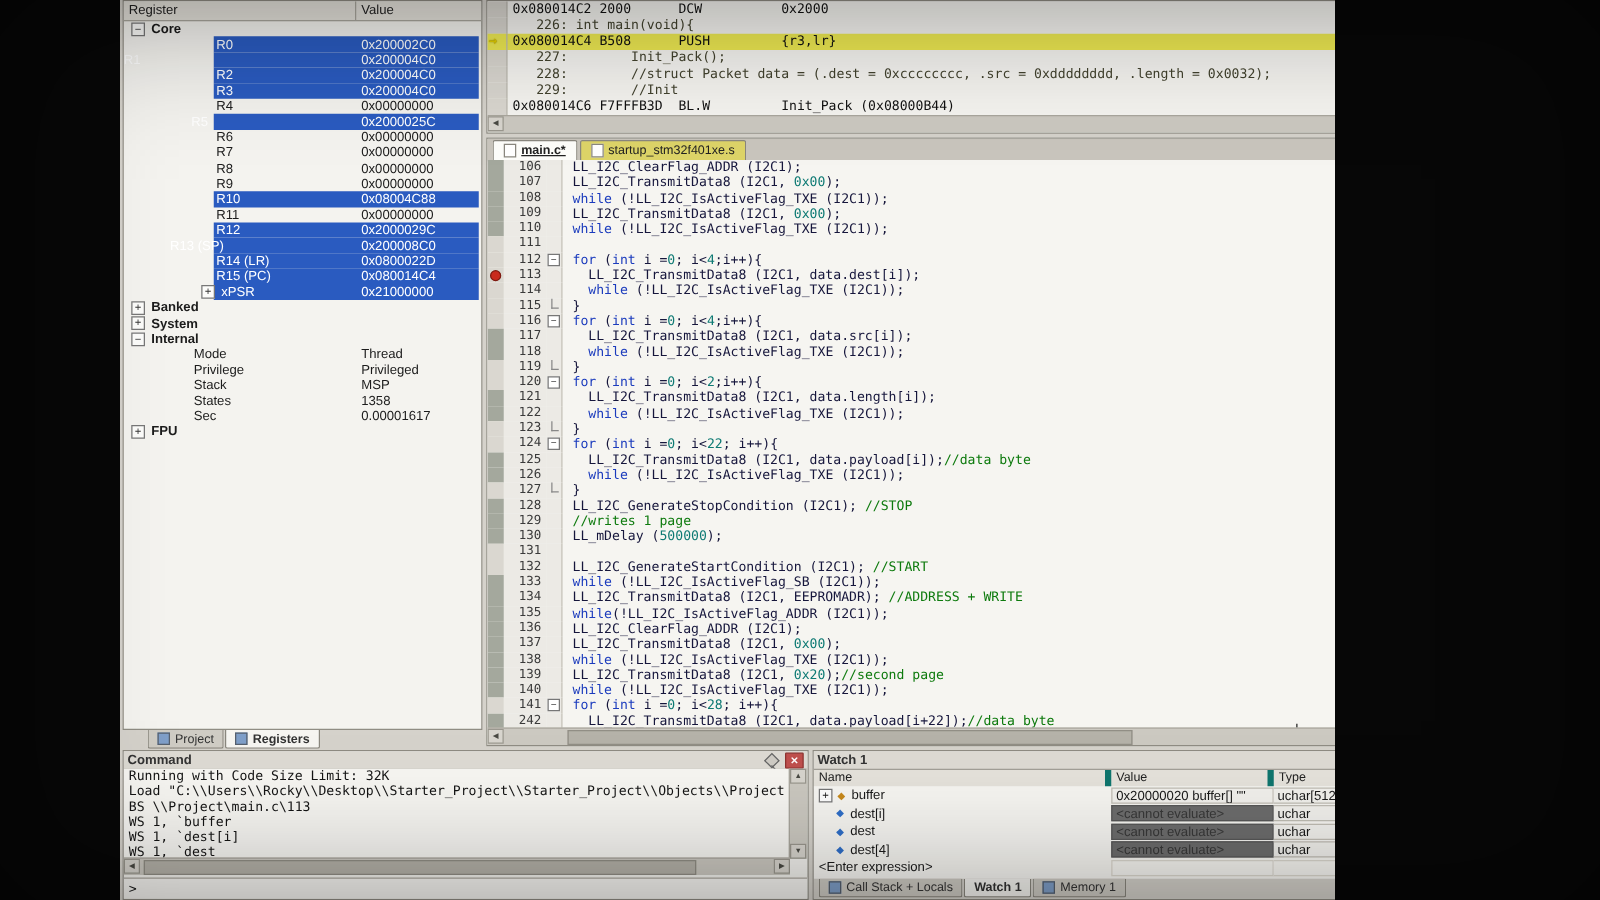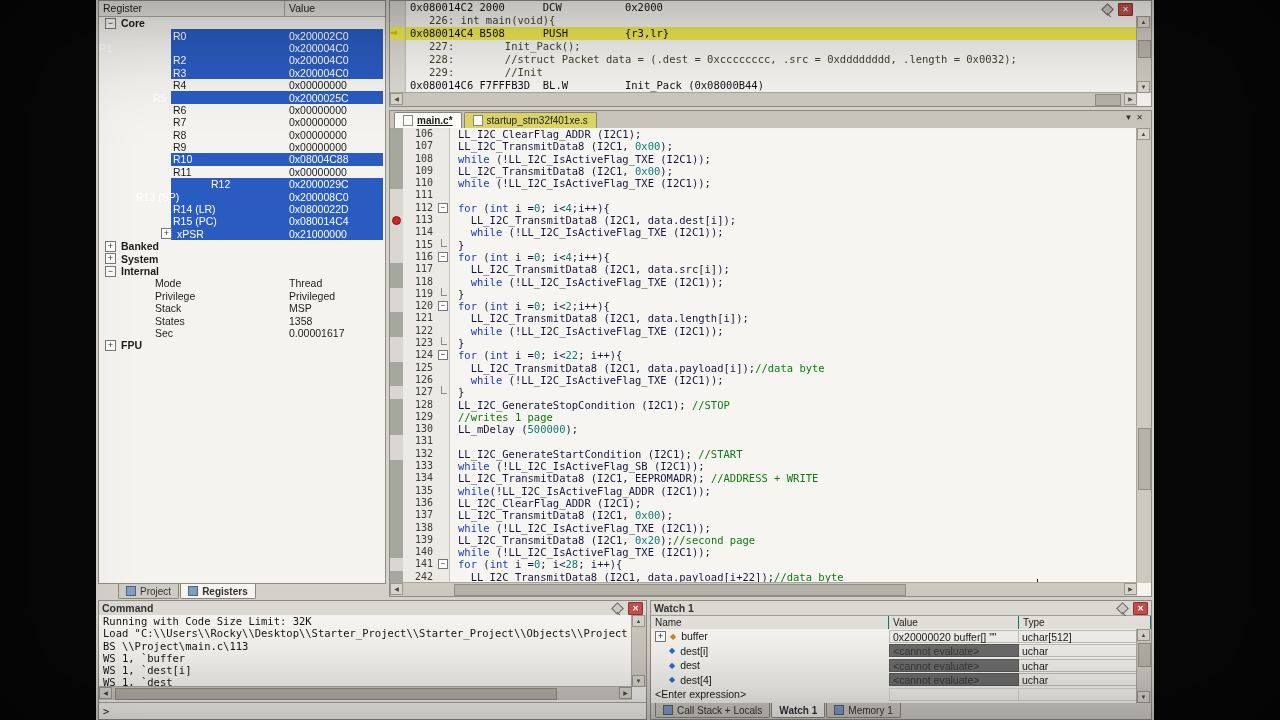--- a/index.html
+++ b/index.html
@@ -1,20 +1,20 @@
 <!DOCTYPE html>
 <html><head>
 <meta charset="utf-8">
 <style>
   html,body{margin:0;padding:0;background:#000;}
   .photo{position:relative;width:1280px;height:720px;background:#070707;overflow:hidden;
          font-family:"Liberation Sans",sans-serif;}
   .photo::after{content:"";position:absolute;inset:0;pointer-events:none;
          box-shadow:inset 0 0 120px rgba(0,0,0,.45);}
-  .screen{position:absolute;left:96px;top:0;width:1058px;height:720px;background:#d5d2cb;overflow:hidden;}
+  .screen{position:absolute;left:96px;top:0;width:972px;height:720px;background:#d5d2cb;overflow:hidden;}
   .panel{position:absolute;background:#f4f3ef;border:1px solid #8f8c83;box-sizing:border-box;overflow:hidden;}
 
   
   #registers-panel{left:2px;top:0;width:288px;height:584px;}
   .reg-header{display:flex;height:15px;background:#e6e3dc;border-bottom:1px solid #aaa79e;font-size:10.5px;color:#222;}
   .reg-header div{padding:1px 4px;box-sizing:border-box;}
   .reg-header .c1{width:186px;border-right:1px solid #aaa79e;}
   .reg-row{position:relative;display:flex;height:12.4px;font-size:10.5px;color:#1c1c1c;align-items:center;}
   .reg-row .hl{position:absolute;left:72px;right:2px;top:0;bottom:0;background:#2a5bc0;}
   .reg-row .rname{position:relative;width:186px;display:flex;align-items:center;box-sizing:border-box;}
@@ -77,21 +77,21 @@
   
   #command-panel{left:2px;top:600px;width:549px;height:120px;}
   .cmd-body{position:absolute;left:0;top:14px;right:14px;height:74px;background:#f8f7f3;}
   .cmd-line{font:10.5px "DejaVu Sans Mono",monospace;white-space:pre;height:12.3px;color:#141414;padding-left:4px;}
   .cmd-prompt{position:absolute;left:0;right:0;top:101px;height:19px;background:#f8f7f3;border-top:1px solid #aaa79e;
               font:10.5px "DejaVu Sans Mono",monospace;padding:2px 0 0 4px;color:#141414;}
 
   
   #watch-panel{left:554px;top:600px;width:502px;height:120px;}
   .w-header{display:flex;height:14px;background:#e6e3dc;border-bottom:1px solid #aaa79e;font-size:10px;color:#222;}
-  .w-header div{padding:1px 4px;border-right:1px solid #0f766e;box-sizing:border-box;}
+  .w-header div{padding:1px 4px;border-right:5px solid #0f766e;box-sizing:border-box;}
   .w-c1{width:238px;} .w-c2{width:130px;} .w-c3{flex:1;}
   .w-rows{position:absolute;left:0;top:28px;right:14px;bottom:16px;background:#f8f7f3;}
   .w-row{display:flex;height:14.5px;align-items:center;font-size:10.5px;color:#1a1a1a;}
   .w-name{width:238px;display:flex;align-items:center;padding-left:4px;box-sizing:border-box;}
   .w-exp{display:inline-flex;width:9px;height:9px;border:1px solid #777;background:#fff;font-size:9px;line-height:7px;
          justify-content:center;align-items:center;margin-right:4px;flex:none;}
   .w-ic{font-size:8px;margin:0 5px 0 14px;}
   .w-ic.first{margin-left:0;}
   .w-ic.var{color:#c98a1b;} .w-ic.expr{color:#2f6fc9;}
   .w-val{width:130px;height:13px;box-sizing:border-box;border:1px solid #c2bfb6;background:#f3f2ee;padding:0 3px;line-height:12px;}
@@ -200,21 +200,21 @@
             <div class="rval">0x08004C88</div>
           </div>
           <div class="reg-row">
             <div class="rname" style="padding-left: 74px;">
               <span class="rlab">R11</span>
             </div>
             <div class="rval">0x00000000</div>
           </div>
           <div class="reg-row sel">
             <div class="hl"></div>
-            <div class="rname" style="padding-left: 112px;">
+            <div class="rname" style="padding-left: 74px;">
               <span class="rlab">R12</span>
             </div>
             <div class="rval">0x2000029C</div>
           </div>
           <div class="reg-row sel">
             <div class="hl"></div>
             <div class="rname" style="padding-left: 37px;">
               <span class="rlab">R13 (SP)</span>
             </div>
             <div class="rval">0x200008C0</div>

